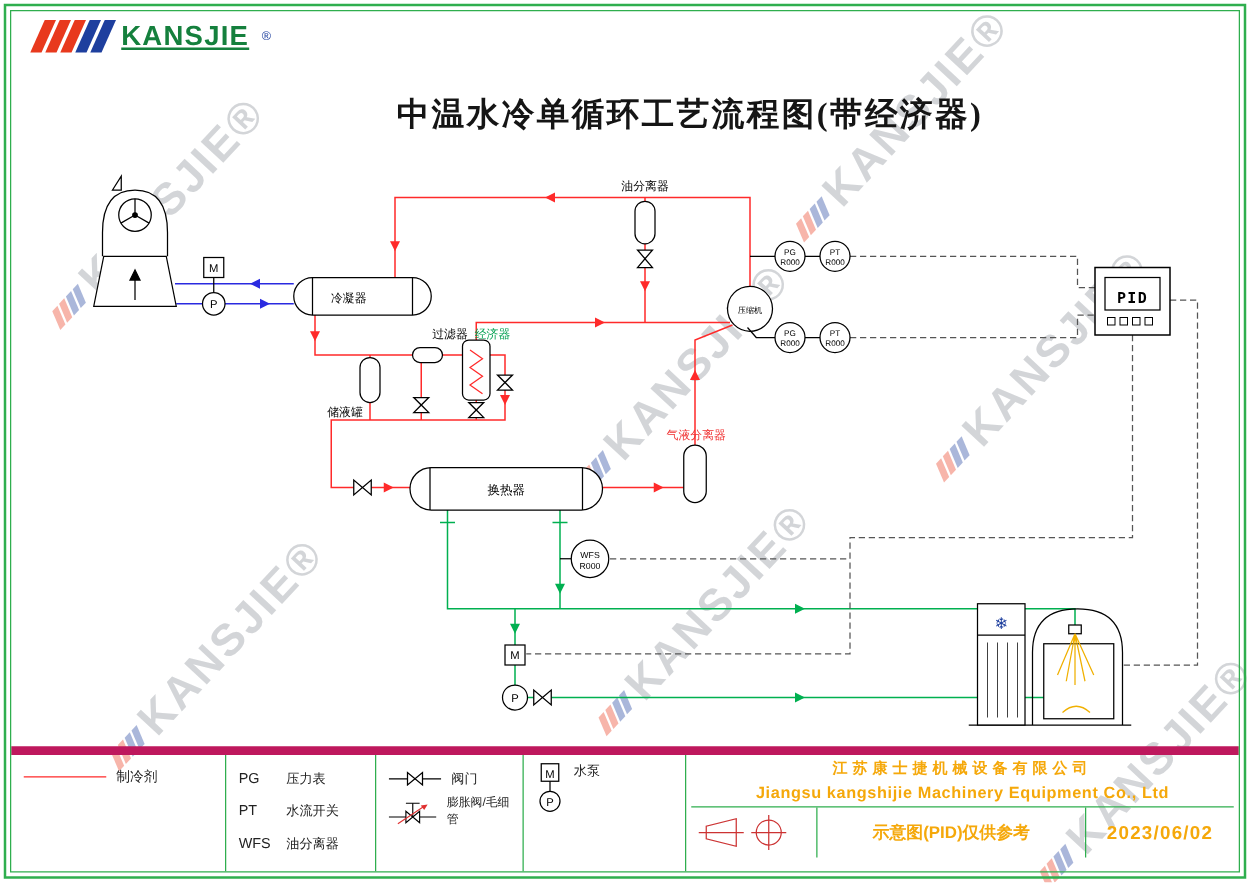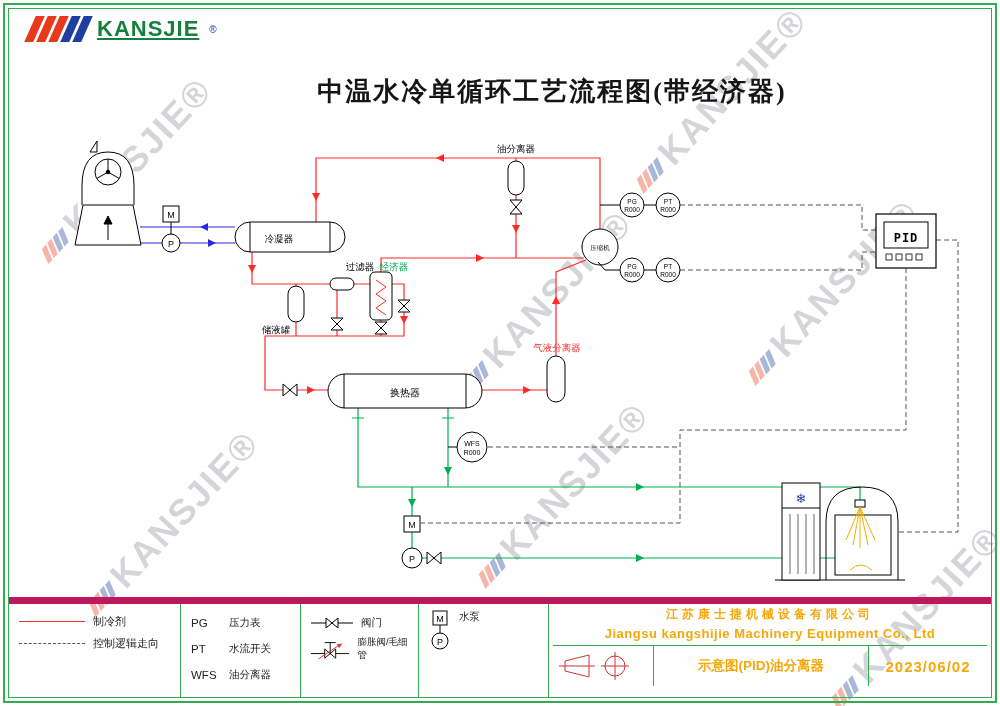--- a/index.html
+++ b/index.html
@@ -353,24 +353,20 @@
       </g>
     </g>
   </svg>
 
   <div class="legend">
     <div class="lcol c1">
       <div class="flowrow">
         <span class="lsample ls-red"></span>
         <span class="lbl">制冷剂</span>
       </div>
-      <div class="flowrow">
-        <span class="lsample ls-dash"></span>
-        <span class="lbl">控制逻辑走向</span>
-      </div>
     </div>
 
     <div class="lcol c2">
       <div class="abbrow">
         <span class="code">PG</span>
         <span class="lbl">压力表</span>
       </div>
       <div class="abbrow">
         <span class="code">PT</span>
         <span class="lbl">水流开关</span>
@@ -423,18 +419,18 @@
       <div class="c5bottom">
         <div class="proj">
           <svg width="92" height="36" viewBox="0 0 92 36">
             <line x1="2" y1="18" x2="38" y2="18" stroke="#cc3333"></line>
             <polygon points="8,13 8,23 32,29 32,7" fill="none" stroke="#cc3333"></polygon>
             <circle cx="58" cy="18" r="10" fill="none" stroke="#cc3333"></circle>
             <line x1="44" y1="18" x2="72" y2="18" stroke="#cc3333"></line>
             <line x1="58" y1="4" x2="58" y2="32" stroke="#cc3333"></line>
           </svg>
         </div>
-        <div class="notecell">示意图(PID)油分离器</div>
+        <div class="notecell">示意图(PID)仅供参考</div>
         <div class="datecell">2023/06/02</div>
       </div>
     </div>
   </div>
 </div>
 
 </body></html>

